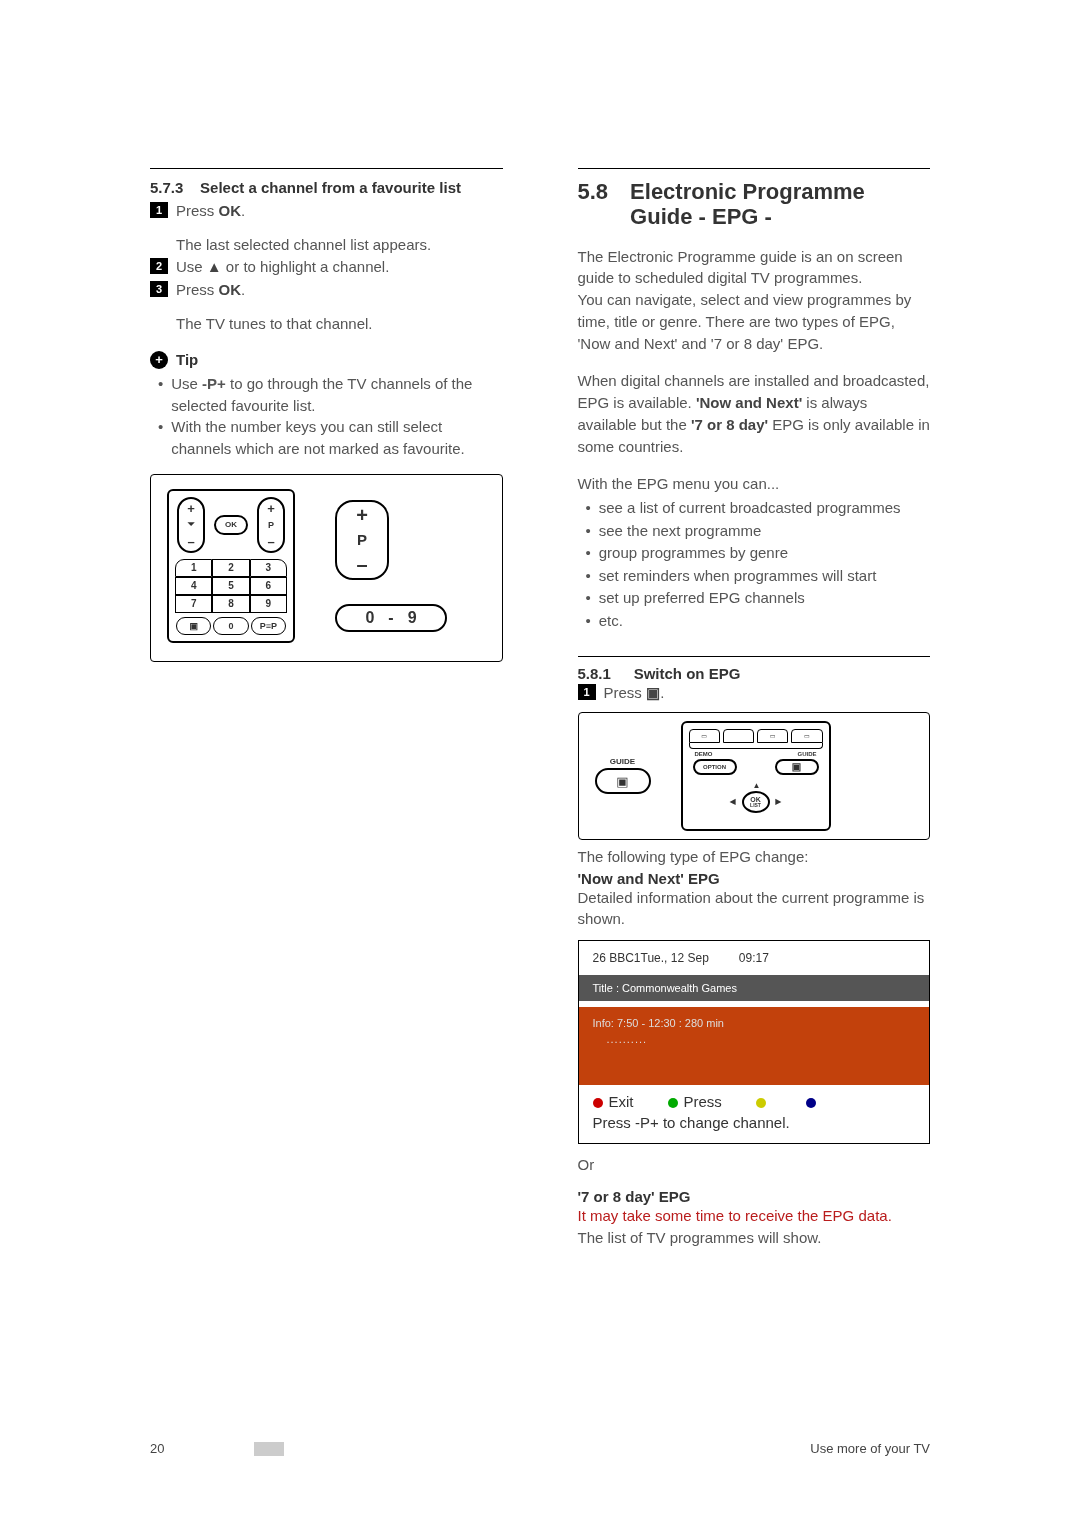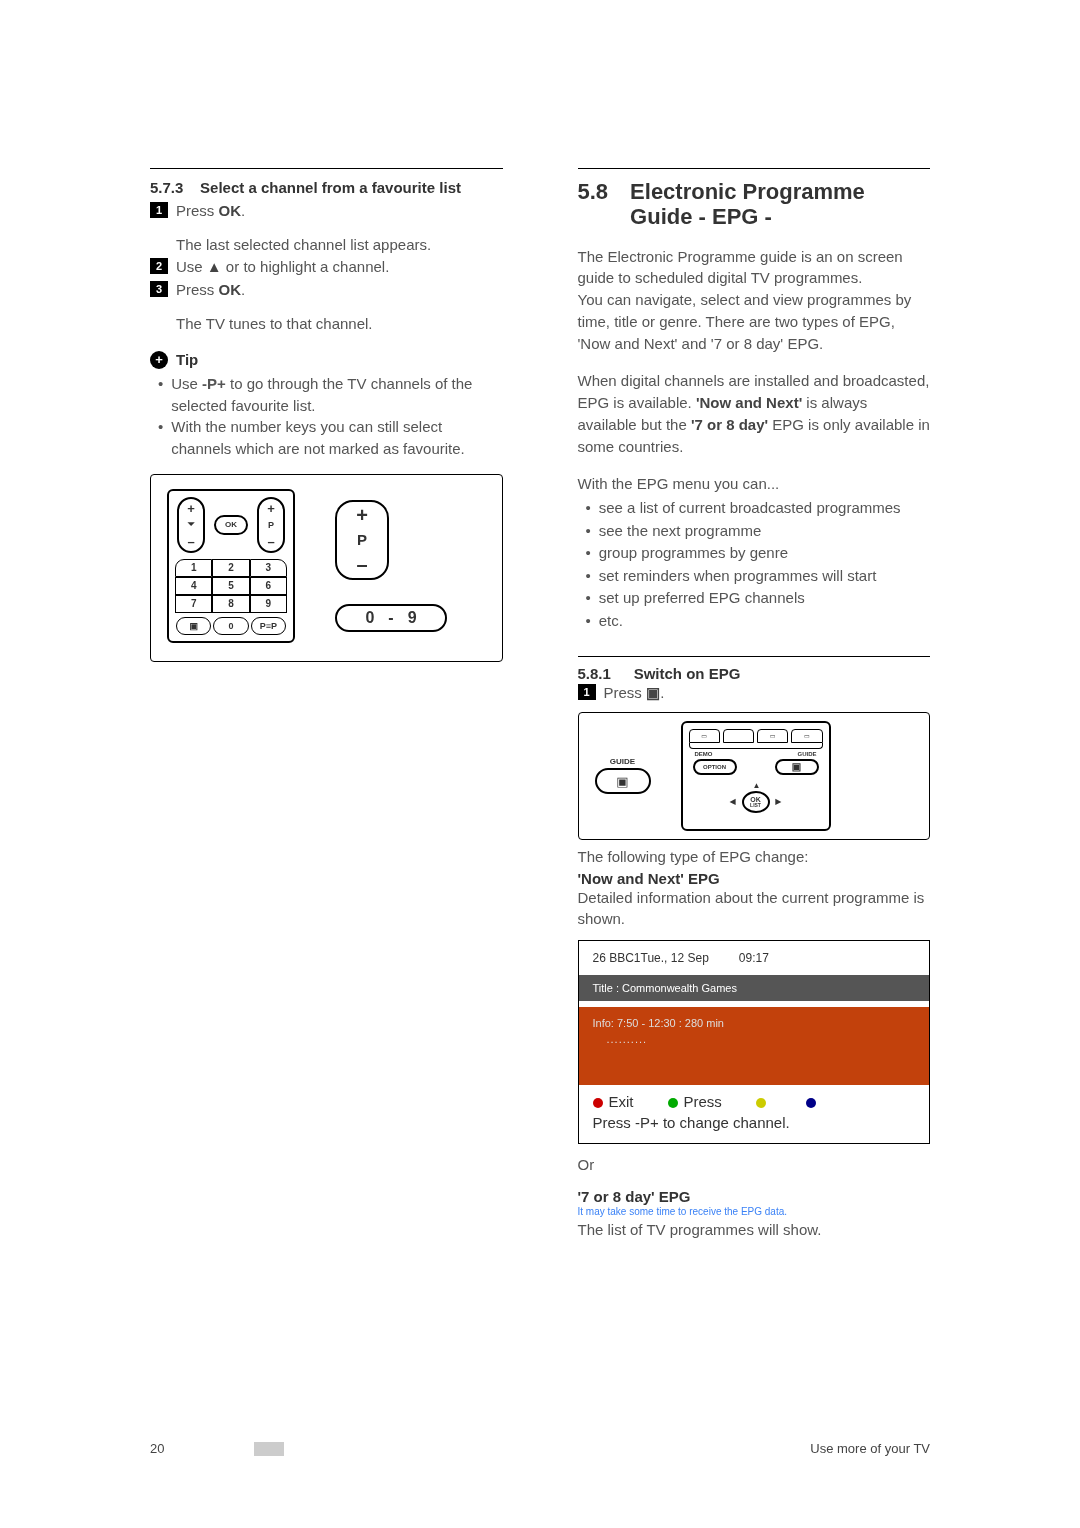--- a/index.html
+++ b/index.html
@@ -345,21 +345,21 @@
           <span><span class="color-dot c-green"></span><span>Press</span></span>
           <span><span class="color-dot c-yellow"></span></span>
           <span><span class="color-dot c-blue"></span></span>
         </div>
         <div style="margin-top:4px">Press -P+ to change channel.</div>
       </div>
     </div>
 
     <div class="para" style="margin-top:10px">Or</div>
     <div style="font-size:15px;font-weight:bold;margin-top:12px">'7 or 8 day' EPG</div>
-    <div style="font-size:10px;color:#3b82f6;line-height:1.45">It may take some time to receive the EPG data.</div>
+    <div style="font-size:15px;color:#b91c1c;line-height:1.45">It may take some time to receive the EPG data.</div>
     <div style="font-size:15px;color:#555;line-height:1.45">The list of TV programmes will show.</div>
   </div>
 </div>
 
 <div class="footer">
   <span style="display:flex;align-items:flex-end">
     <span>20</span>
     <span class="tab"></span>
   </span>
   <span>Use more of your TV</span>

